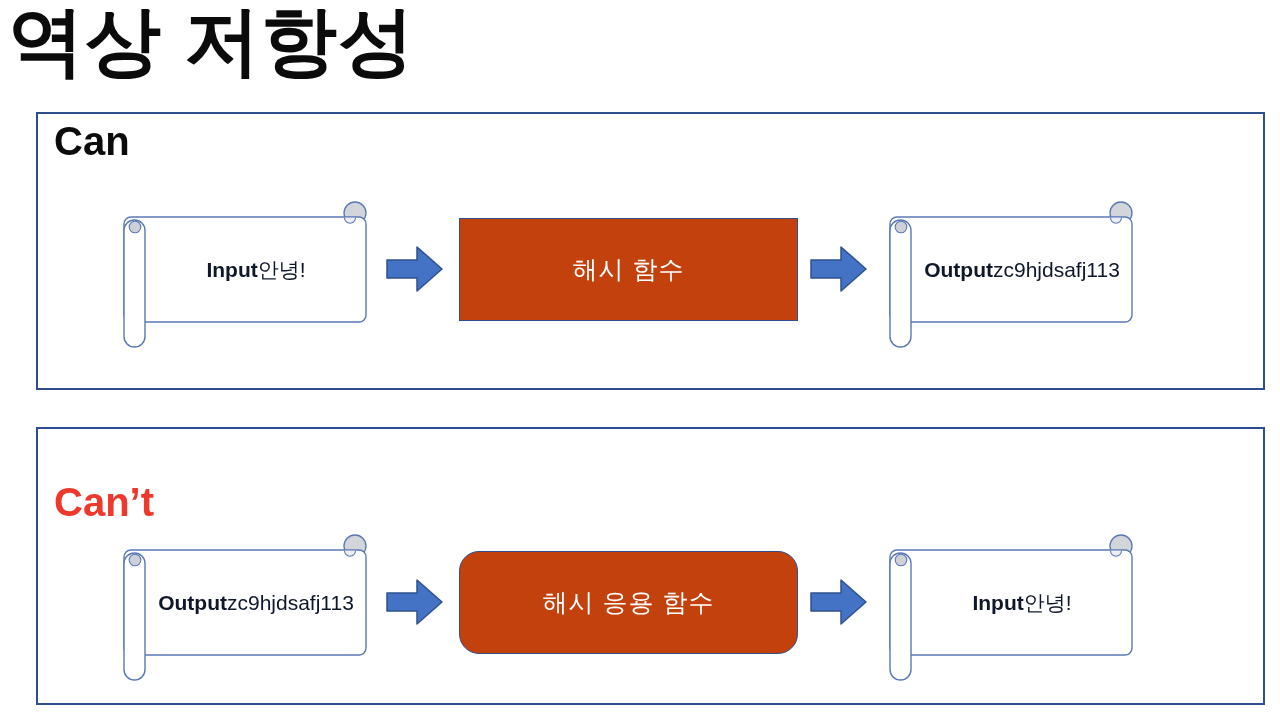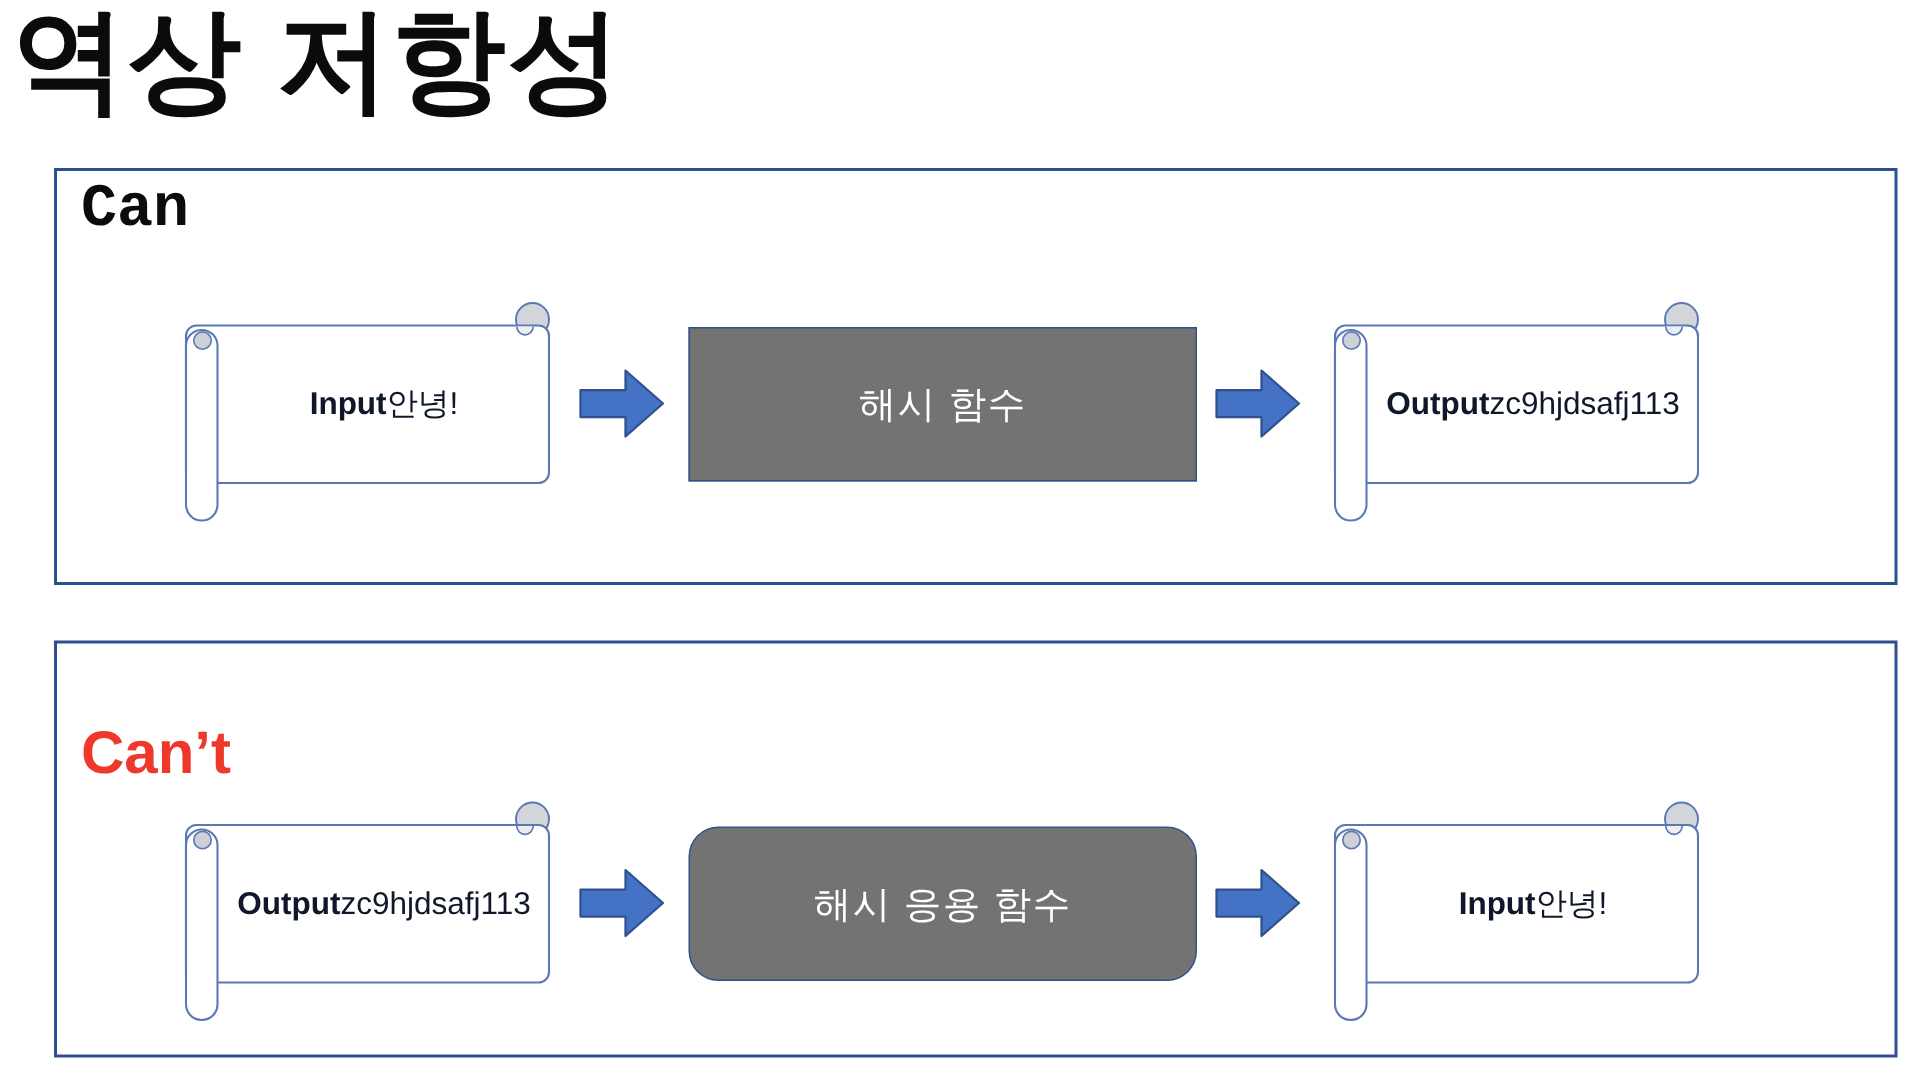--- a/index.html
+++ b/index.html
@@ -13,21 +13,21 @@
   }
   .section{
     position:absolute;left:36px;width:1225px;height:274px;
     border:2px solid #2E4E8F;background:#ffffff;
   }
   .section.sec1{top:112px;}
   .section.sec2{top:427px;}
   .section-label{
     position:absolute;left:16px;top:4px;font-size:40px;font-weight:800;line-height:1.15;
   }
-  .sec1 .section-label{color:#0b0b0b;font-family:Liberation Mono, monospace;}
+  .sec1 .section-label{color:#0b0b0b;}
   .sec2 .section-label{color:#EE382C;margin-top:46px;}
 
   .scroll{position:absolute;width:252px;height:150px;}
   .sec1 .scroll{top:86px;}
   .sec2 .scroll{top:104px;}
   .scroll.left{left:80px;}
   .scroll.right{left:846px;}
   .scroll svg{position:absolute;left:0;top:0;}
   .scroll-text{
     position:absolute;left:30px;right:6px;top:18px;height:104px;
@@ -37,21 +37,21 @@
   .scroll-title{font-weight:800;}
 
   .arrow{position:absolute;width:58px;height:50px;}
   .sec1 .arrow{top:130px;}
   .sec2 .arrow{top:148px;}
   .arrow.a1{left:348px;}
   .arrow.a2{left:772px;}
 
   .process-box{
     position:absolute;left:421px;width:337px;height:101px;
-    background:#737373;border:1.5px solid #2F528F;
+    background:#c2410c;border:1.5px solid #2F528F;
     display:flex;align-items:center;justify-content:center;
     color:#ffffff;font-size:25px;letter-spacing:1px;
   }
   .sec1 .process-box{top:104px;}
   .sec2 .process-box{top:122px;border-radius:20px;}
 </style>
 </head>
 <body>
 
 <div class="stage">

